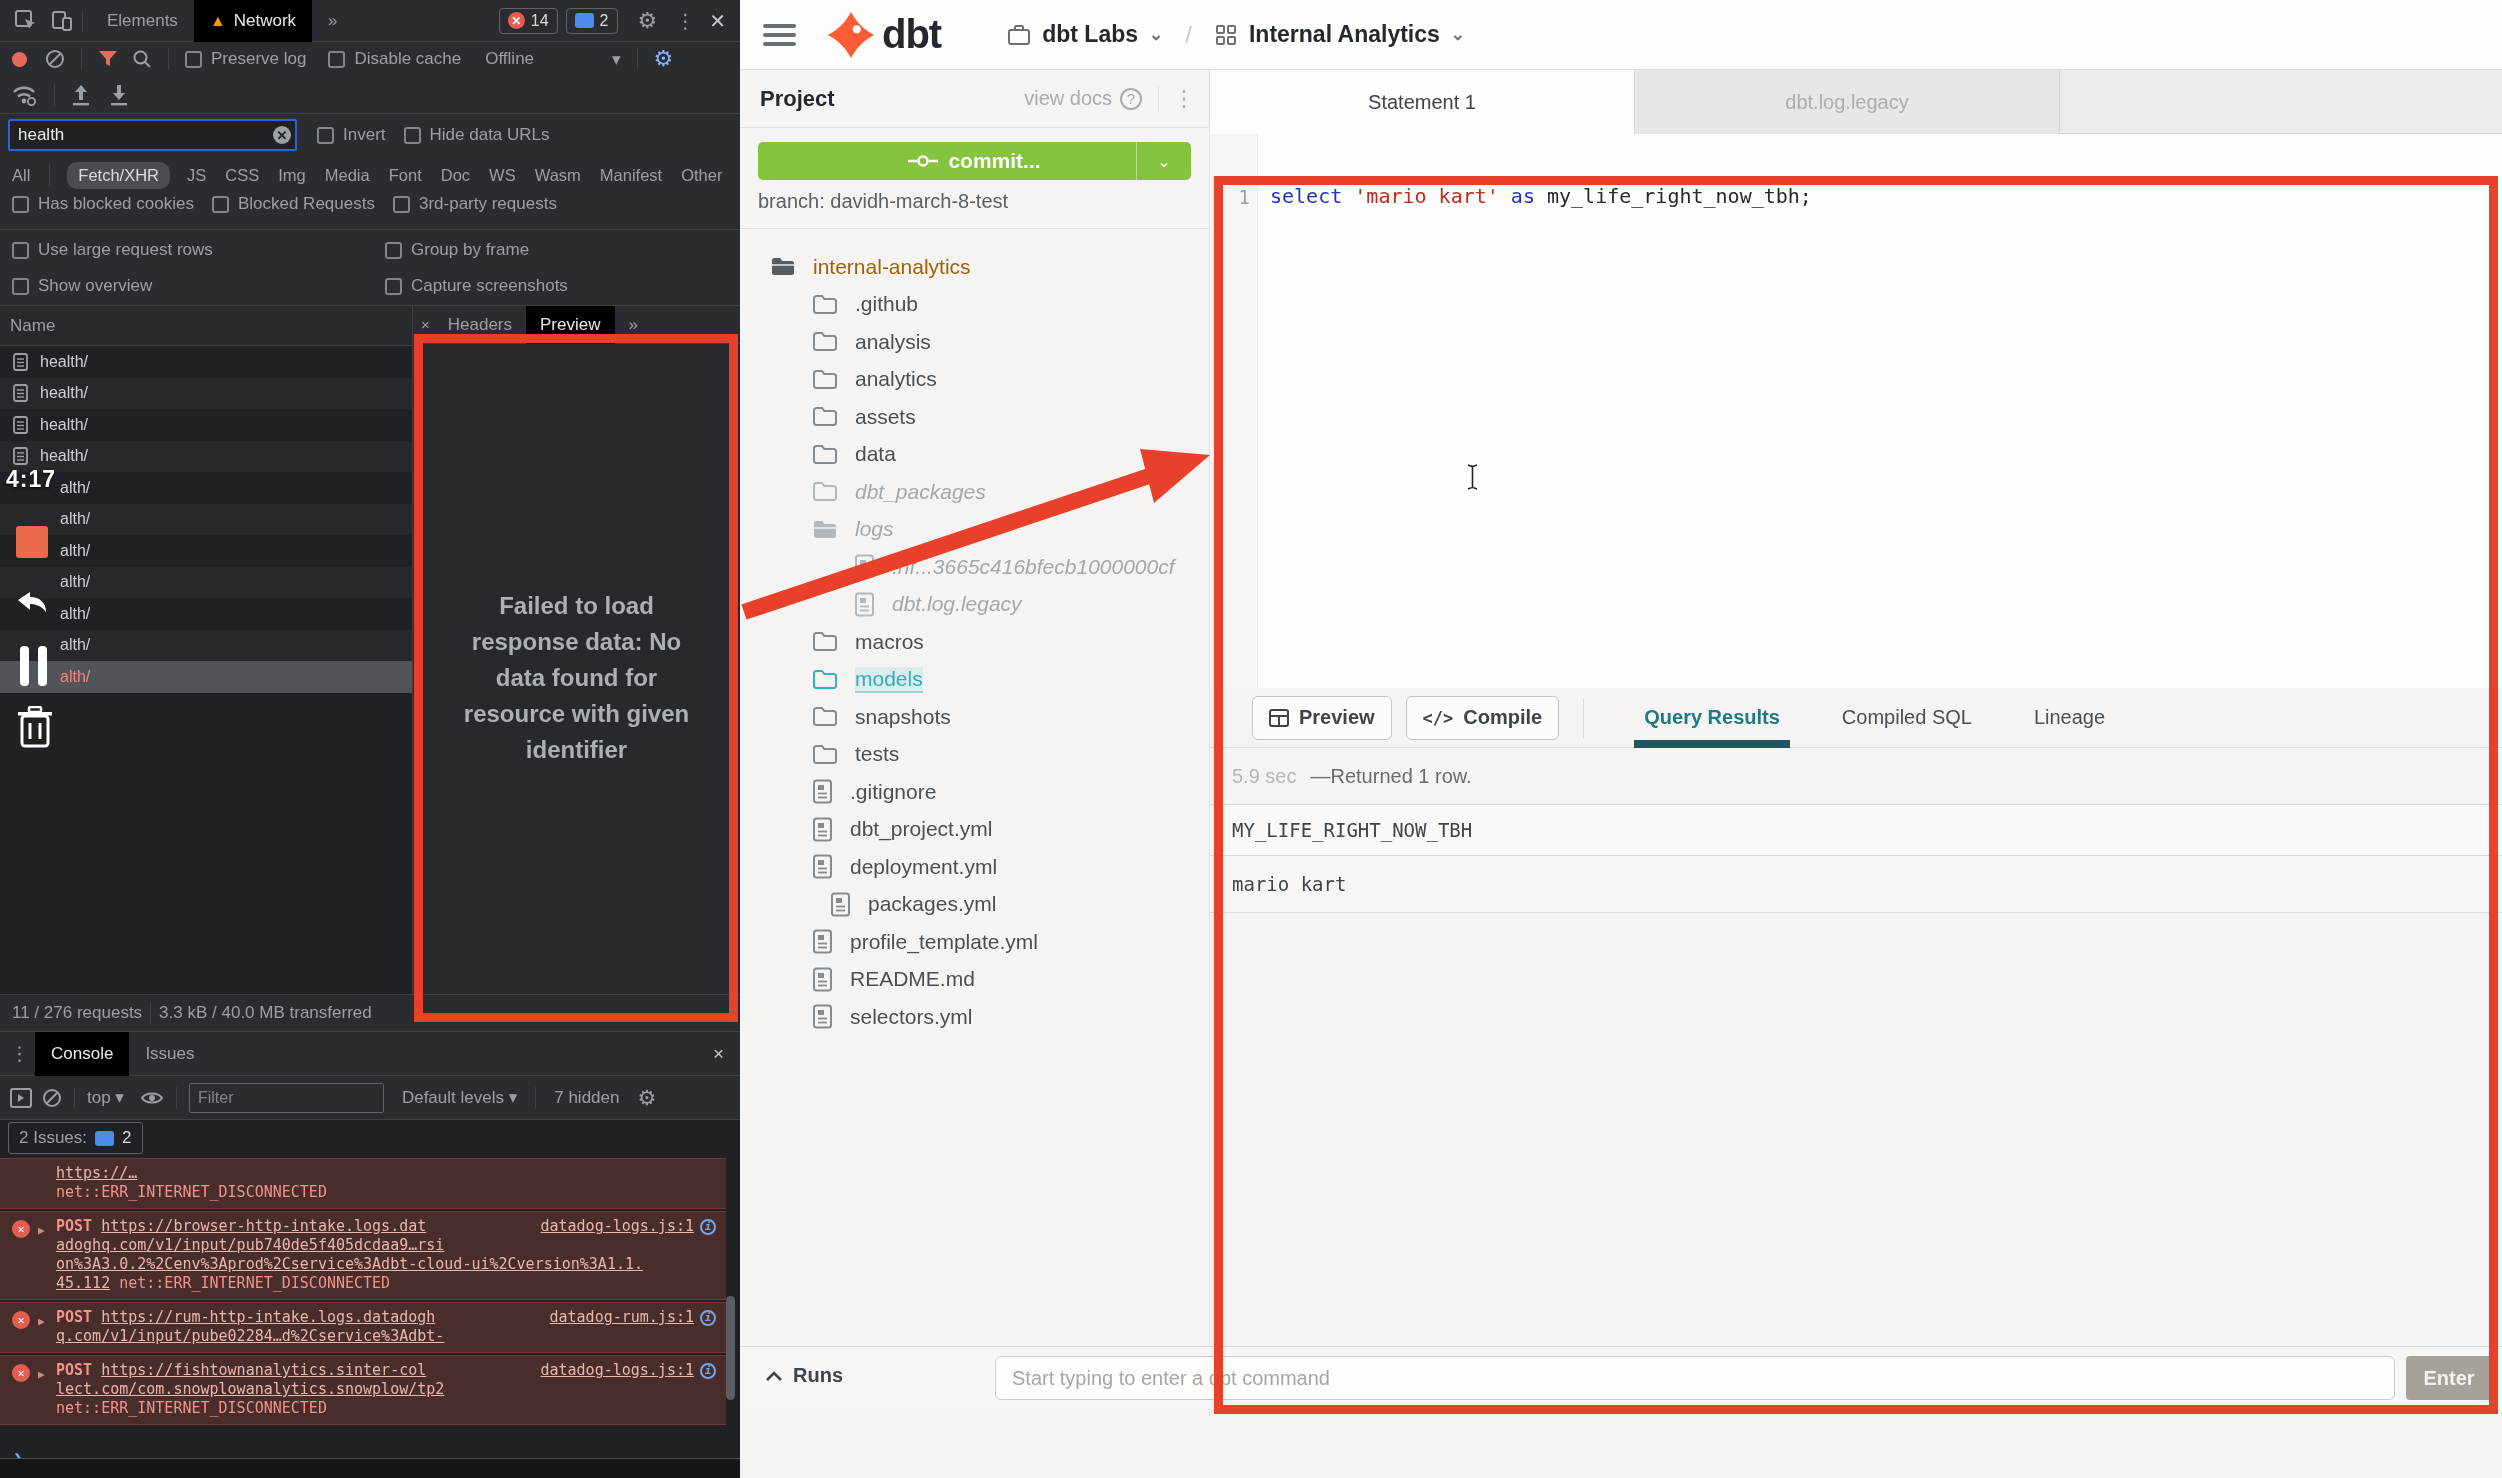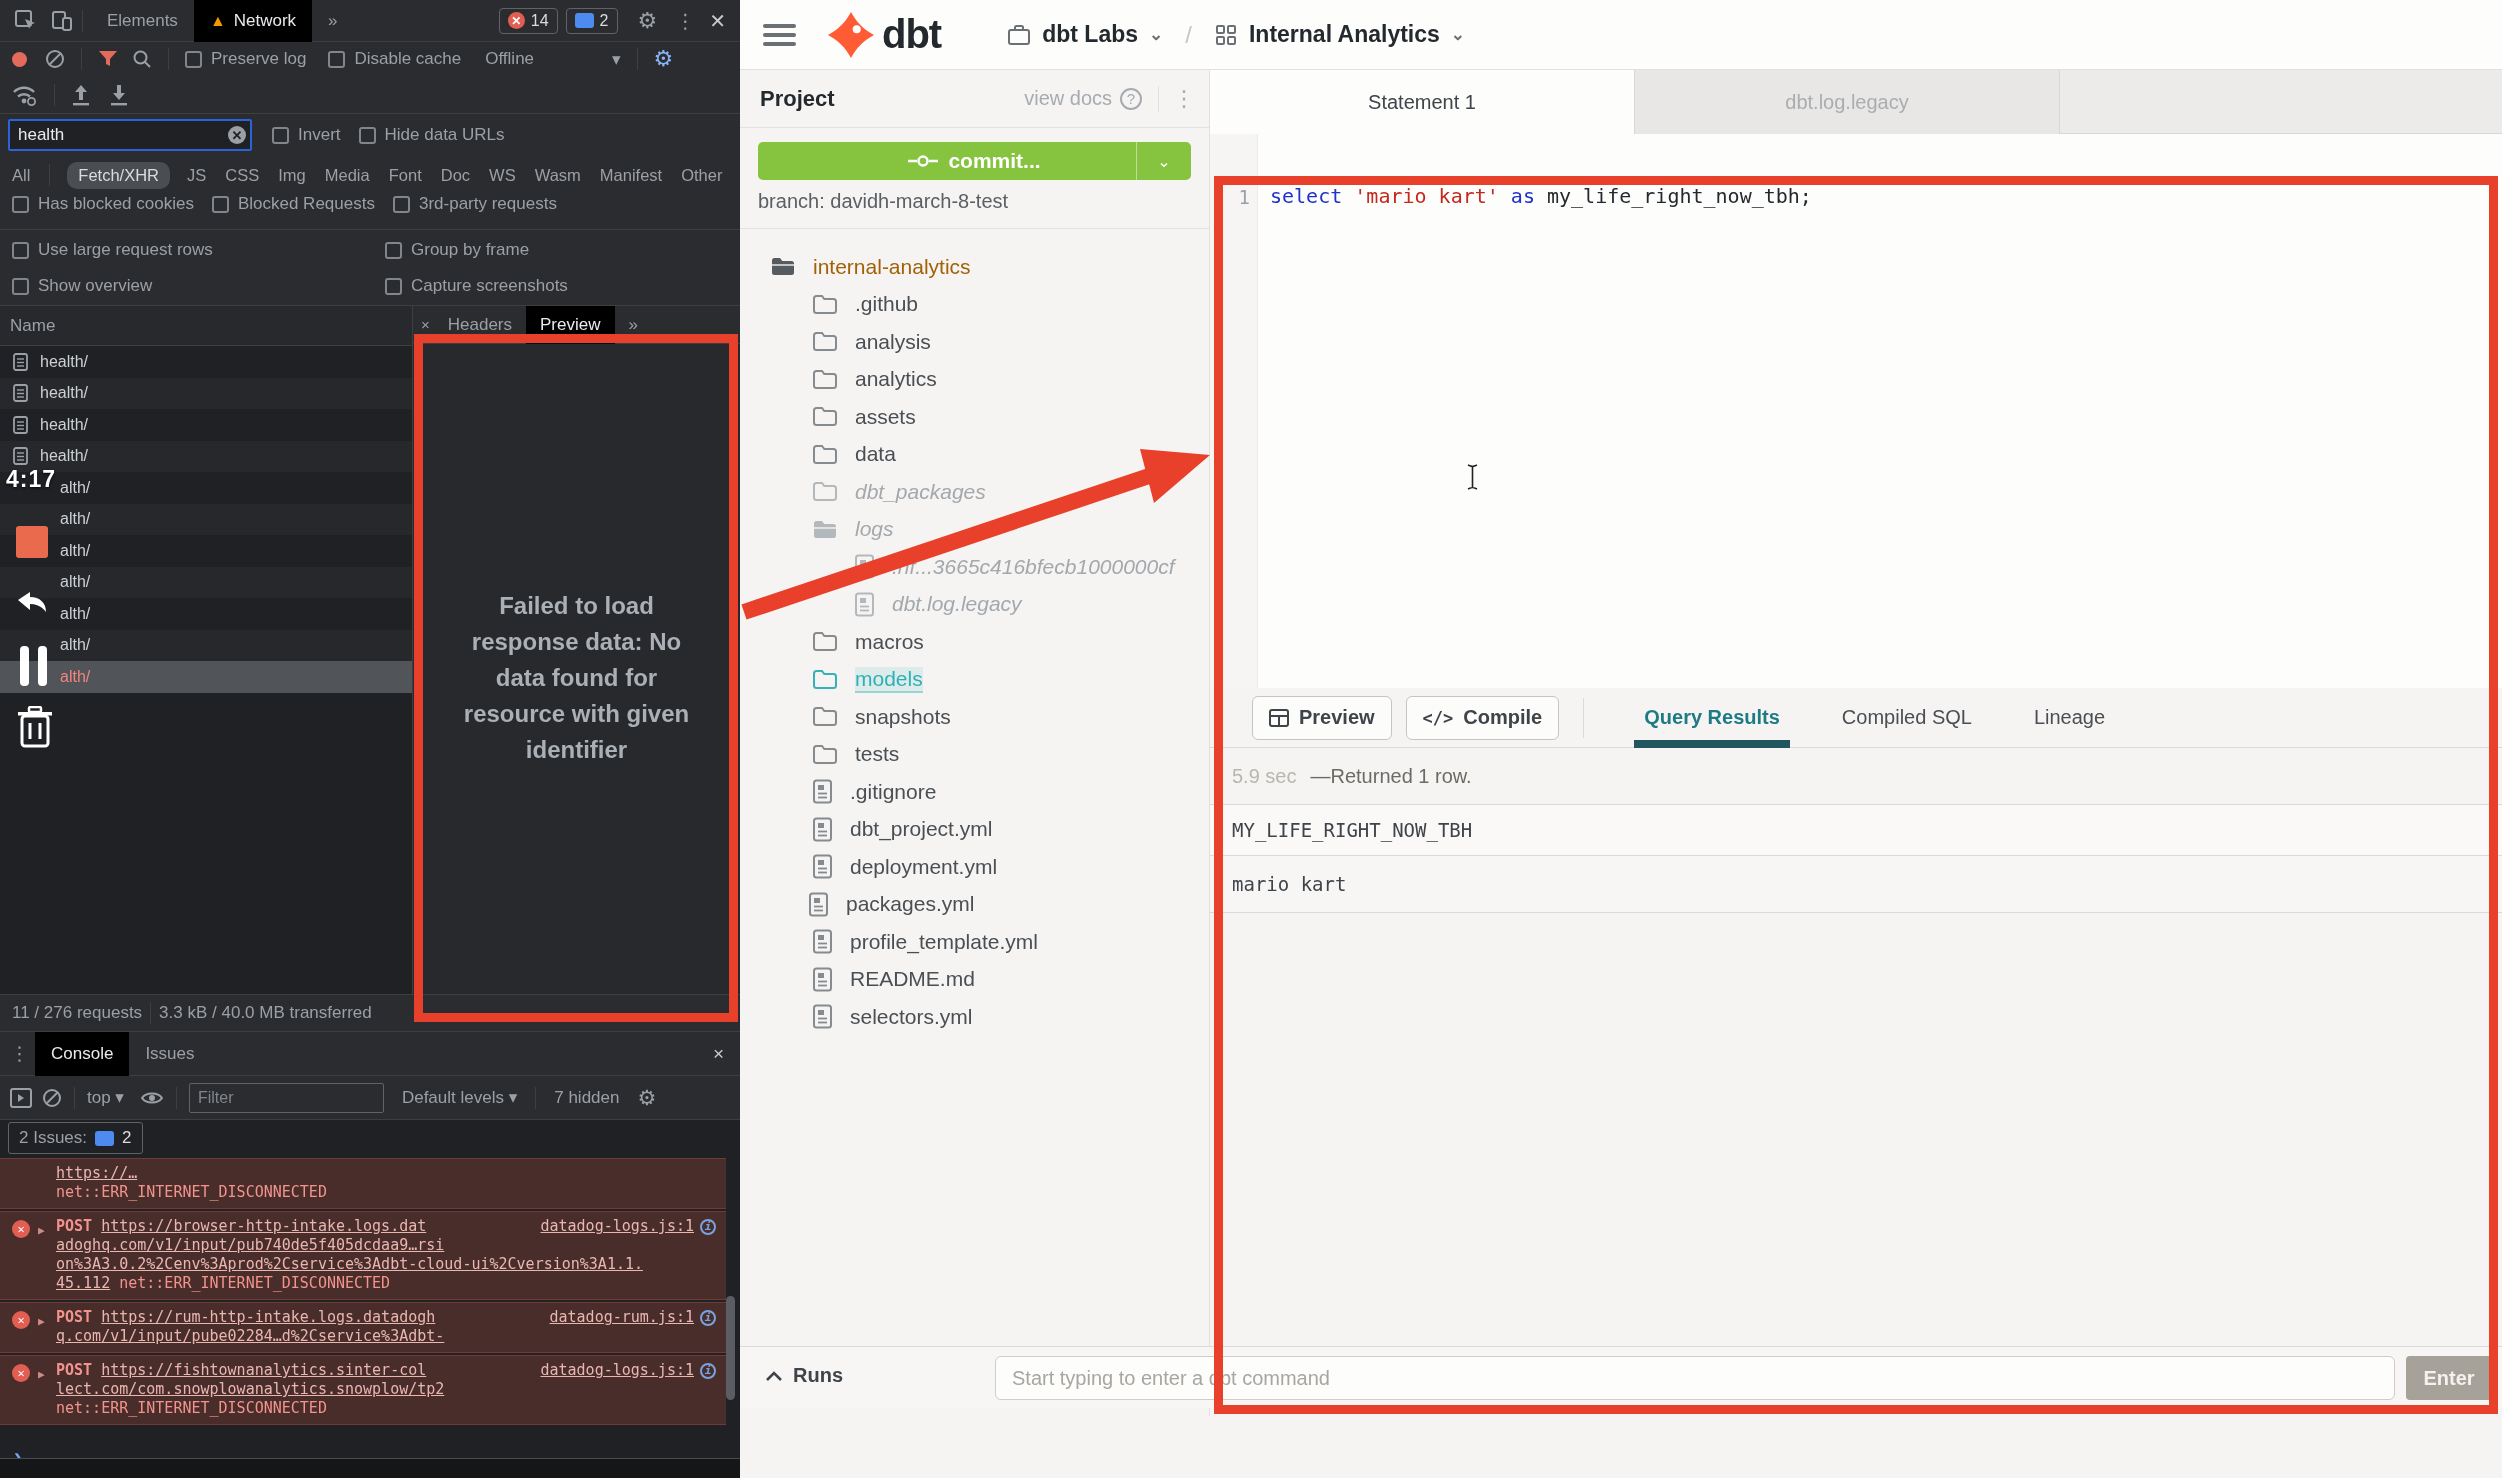--- a/index.html
+++ b/index.html
@@ -25,21 +25,21 @@
   .errdot { width:17px; height:17px; border-radius:50%; background:#e25d52; color:#fff; font-size:12px;
             display:flex; align-items:center; justify-content:center; font-weight:bold; }
   .bluebubble { width:19px; height:15px; border-radius:3px; background:#4d8bf0; position:relative; }
   .bluebubble:after { content:""; position:absolute; left:3px; bottom:-4px; border:4px solid transparent; border-top-color:#4d8bf0; }
 
   #dt-netbar { position:absolute; left:0; top:42px; width:740px; height:34px; gap:8px; padding-left:12px; }
   #dt-row3  { position:absolute; left:0; top:76px; width:740px; height:38px; gap:8px; padding-left:12px; background:#2b2c2f; border-bottom:1px solid #3c4043;}
   .reccircle { width:15px; height:15px; border-radius:50%; background:#e36b5c; flex:none; }
 
   #dt-filterrow { position:absolute; left:0; top:114px; width:740px; height:42px; display:flex; align-items:center; background:#2b2c2f; }
-  #net-filter { width:244px; height:32px; margin-left:8px; background:#202124; border:2px solid #2b63d9;
+  #net-filter { width:289px; height:32px; margin-left:8px; background:#202124; border:2px solid #2b63d9;
                 border-radius:2px; color:#e8eaed; font-size:17px; padding:0 28px 0 8px; outline:none; }
   .clearx { margin-left:-24px; width:18px; height:18px; border-radius:50%; background:#9aa0a6; color:#202124;
             font-size:13px; display:flex; align-items:center; justify-content:center; font-weight:bold; }
 
   #dt-pills { position:absolute; left:0; top:156px; width:788px; height:38px; display:flex; align-items:center;
               gap:15px; padding-left:10px; background:#2b2c2f; font-size:16.5px; }
   .pill { padding:4px 2px; color:#9aa0a6; white-space:nowrap; }
   .pill.sel { background:#4a4d51; border-radius:10px; padding:4px 11px; color:#dadce0; }
 
   #dt-cbrow { position:absolute; left:0; top:194px; width:740px; height:36px; gap:18px; padding-left:12px;
@@ -698,21 +698,21 @@
         </div>
         <div class="tree-row normal" style="padding-left:72px">
           <svg width="21" height="25" viewBox="0 0 21 25">
             <rect x="2" y="1.5" width="17" height="22" rx="2.5" fill="none" stroke="#868b90" stroke-width="2"></rect>
             <rect x="6" y="6" width="6" height="5" fill="#868b90"></rect>
             <line x1="6" y1="14.5" x2="15" y2="14.5" stroke="#868b90" stroke-width="1.8"></line>
             <line x1="6" y1="18.5" x2="15" y2="18.5" stroke="#868b90" stroke-width="1.8"></line>
           </svg>
           <span class="tlabel">deployment.yml</span>
         </div>
-        <div class="tree-row normal" style="padding-left:68px">
+        <div class="tree-row normal" style="padding-left:90px">
           <svg width="21" height="25" viewBox="0 0 21 25">
             <rect x="2" y="1.5" width="17" height="22" rx="2.5" fill="none" stroke="#868b90" stroke-width="2"></rect>
             <rect x="6" y="6" width="6" height="5" fill="#868b90"></rect>
             <line x1="6" y1="14.5" x2="15" y2="14.5" stroke="#868b90" stroke-width="1.8"></line>
             <line x1="6" y1="18.5" x2="15" y2="18.5" stroke="#868b90" stroke-width="1.8"></line>
           </svg>
           <span class="tlabel">packages.yml</span>
         </div>
         <div class="tree-row normal" style="padding-left:72px">
           <svg width="21" height="25" viewBox="0 0 21 25">

